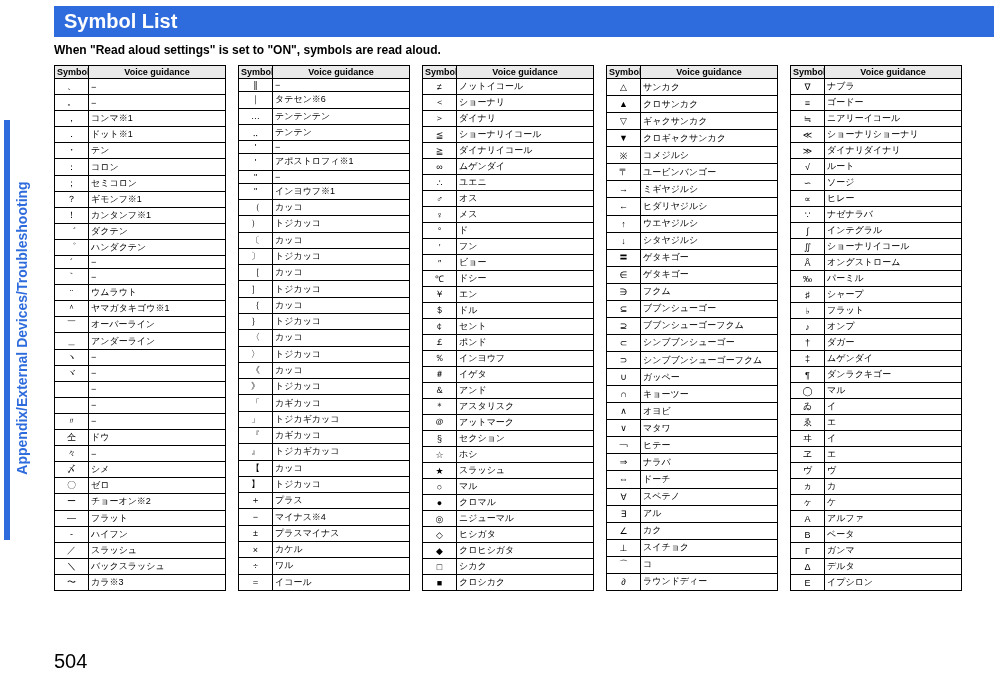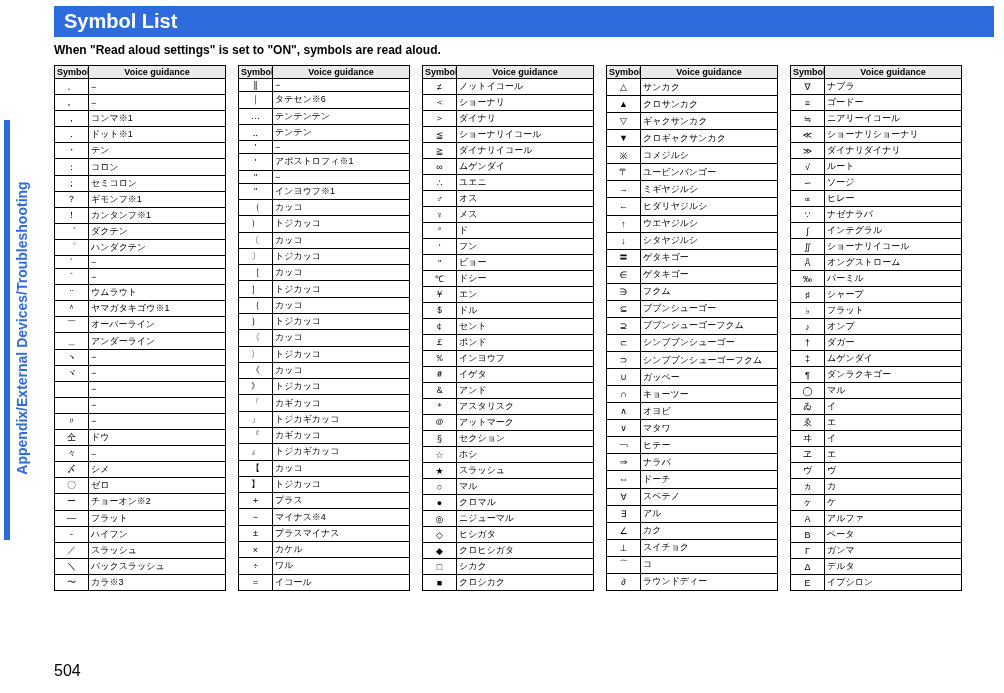--- a/index.html
+++ b/index.html
@@ -75,22 +75,22 @@
   table.sym th {
     background: #eaeaea;
     text-align: center;
     font-weight: bold;
   }
   table.sym col.c1 { width: 34px; }
   table.sym td.symcell { text-align: center; }
   .pagenum {
     position: absolute;
     left: 54px;
-    bottom: 13px;
-    font-size: 16px;
+    bottom: 20px;
+    font-size: 20px;
   }
 </style>
 </head>
 <body>
 
 <div class="side-tab">
   <div class="bar"></div>
   <div class="label">Appendix/External Devices/Troubleshooting</div>
 </div>
 

